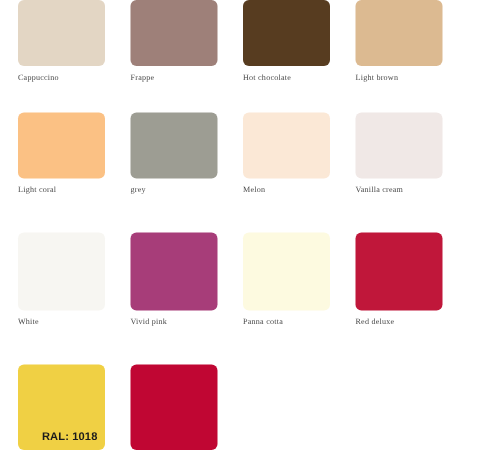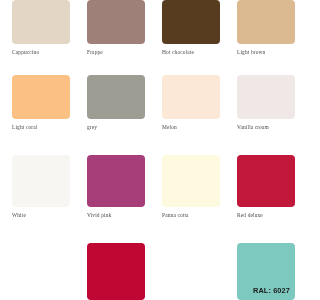--- a/index.html
+++ b/index.html
@@ -101,21 +101,21 @@
       <span class="swatch-caption">Vivid pink</span>
     </div>
     <div class="swatch-cell" style="left: 162px; top: 155px;">
       <div class="swatch-chip" style="height: 52px; background-color: rgb(253, 250, 224);"></div>
       <span class="swatch-caption">Panna cotta</span>
     </div>
     <div class="swatch-cell" style="left: 237px; top: 155px;">
       <div class="swatch-chip" style="height: 52px; background-color: rgb(192, 23, 58);"></div>
       <span class="swatch-caption">Red deluxe</span>
     </div>
+    <div class="swatch-cell" style="left: 12px; top: 243px;">
+      <div class="swatch-chip labeled-inside" style="height: 57px; background-color: rgb(240, 208, 68);">
+        <span class="swatch-inner-label">RAL: 1018</span>
+      </div>
+    </div>
     <div class="swatch-cell" style="left: 87px; top: 243px;">
       <div class="swatch-chip" style="height: 57px; background-color: rgb(192, 6, 51);"></div>
-    </div>
-    <div class="swatch-cell" style="left: 237px; top: 243px;">
-      <div class="swatch-chip labeled-inside" style="height: 57px; background-color: rgb(126, 201, 191);">
-        <span class="swatch-inner-label">RAL: 6027</span>
-      </div>
     </div>
   </div>
 
 </body></html>

